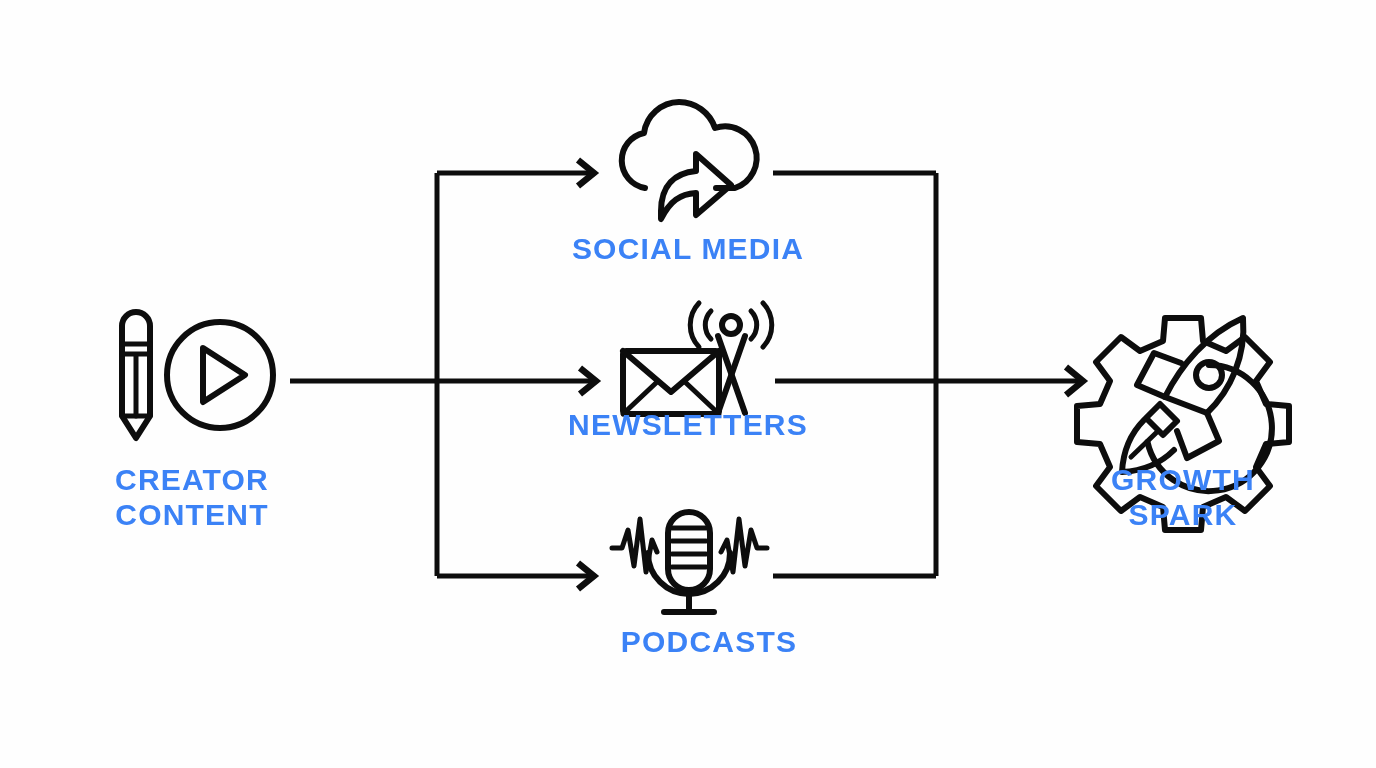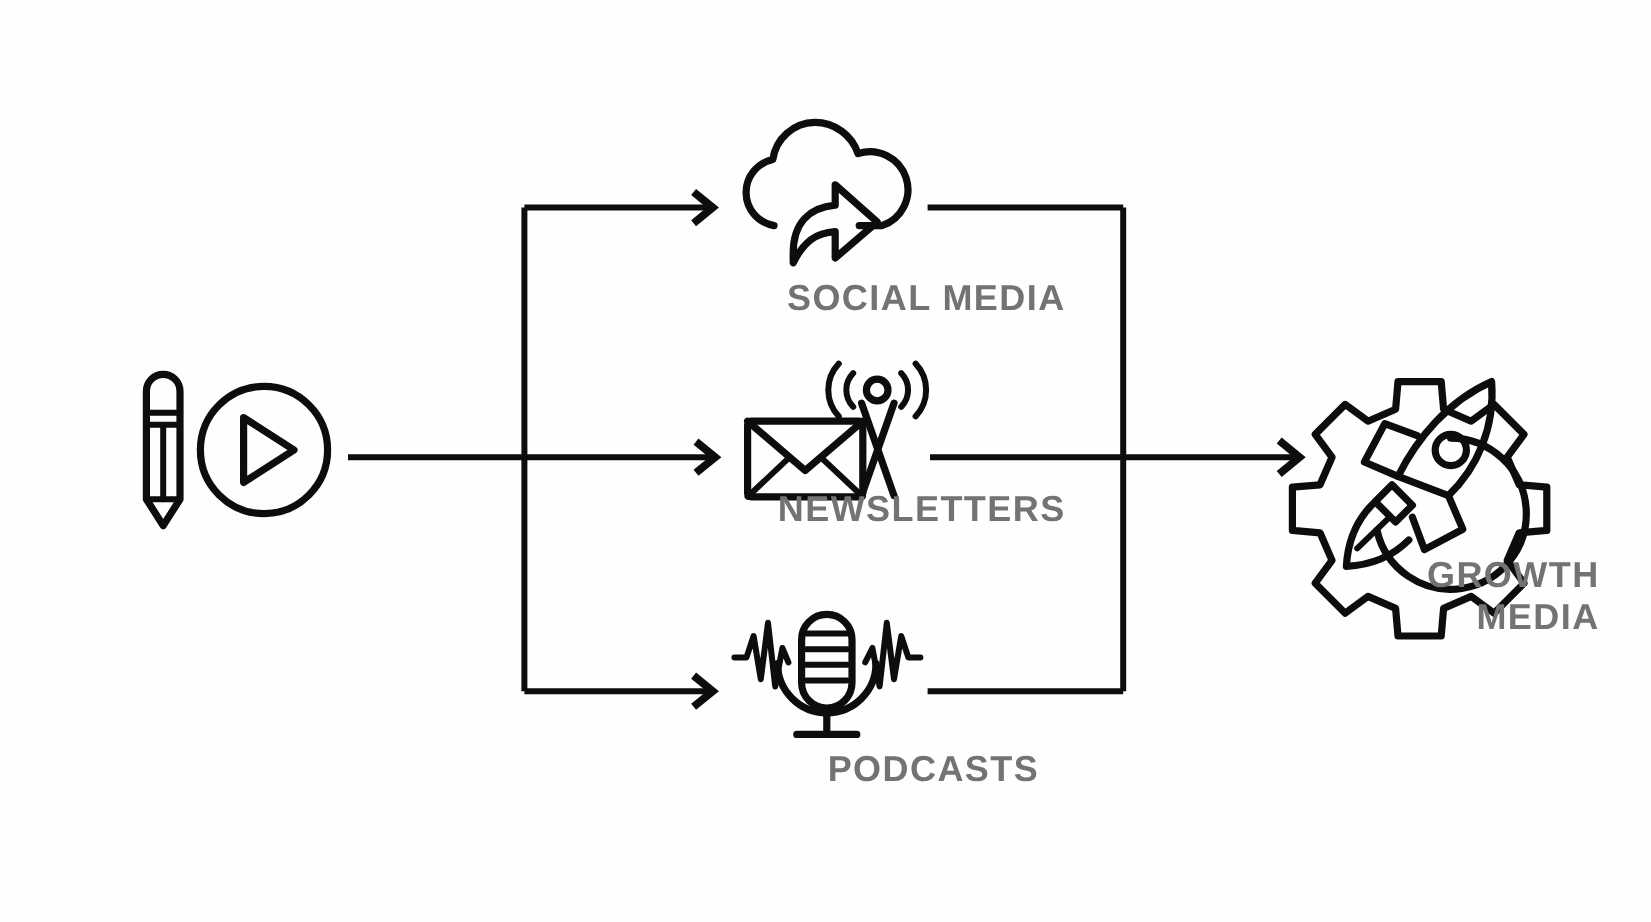--- a/index.html
+++ b/index.html
@@ -21,24 +21,24 @@
   #diagram-svg {
     position: absolute;
     left: 0;
     top: 0;
     width: 1376px;
     height: 768px;
     display: block;
   }
   .node-label {
     position: absolute;
-    text-align: right;
+    text-align: center;
     font-family: "Liberation Sans", sans-serif;
     font-weight: bold;
-    color: #737373;
+    color: #3b82f6;
     letter-spacing: 1.2px;
     line-height: 1.16;
     white-space: pre-line;
     user-select: none;
   }
   .label-lg { font-size: 30px; }
   .label-md { font-size: 30px; }
 </style>
 </head>
 <body>
@@ -168,23 +168,25 @@
 
       <path class="ico" d="M 1207 413 L 1219 441 L 1187 458 L 1177 431"></path>
 
       <path class="ico" d="M 1160 404 L 1177 421 L 1163 435 L 1146 418 Z"></path>
 
       <path class="ico" d="M 1144 420 c -14 14 -21 33 -22 52 c 19 -1 38 -8 52 -22"></path>
       <path class="ico-t" d="M 1131 457 L 1157 432"></path>
     </g>
   </svg>
 
+  <div class="node-label label-lg" style="left:42px; top:463px; width:300px;">CREATOR
+CONTENT</div>
 
   <div class="node-label label-md" style="left:488px; top:232px; width:400px;">SOCIAL MEDIA</div>
 
   <div class="node-label label-md" style="left:488px; top:408px; width:400px;">NEWSLETTERS</div>
 
-  <div class="node-label label-md" style="left:466px; top:625px; width:400px;">PODCASTS</div>
+  <div class="node-label label-md" style="left:509px; top:625px; width:400px;">PODCASTS</div>
 
   <div class="node-label label-lg" style="left:1033px; top:463px; width:300px;">GROWTH
-MEDIA</div>
+SPARK</div>
 
 </div>
 
 </body></html>

